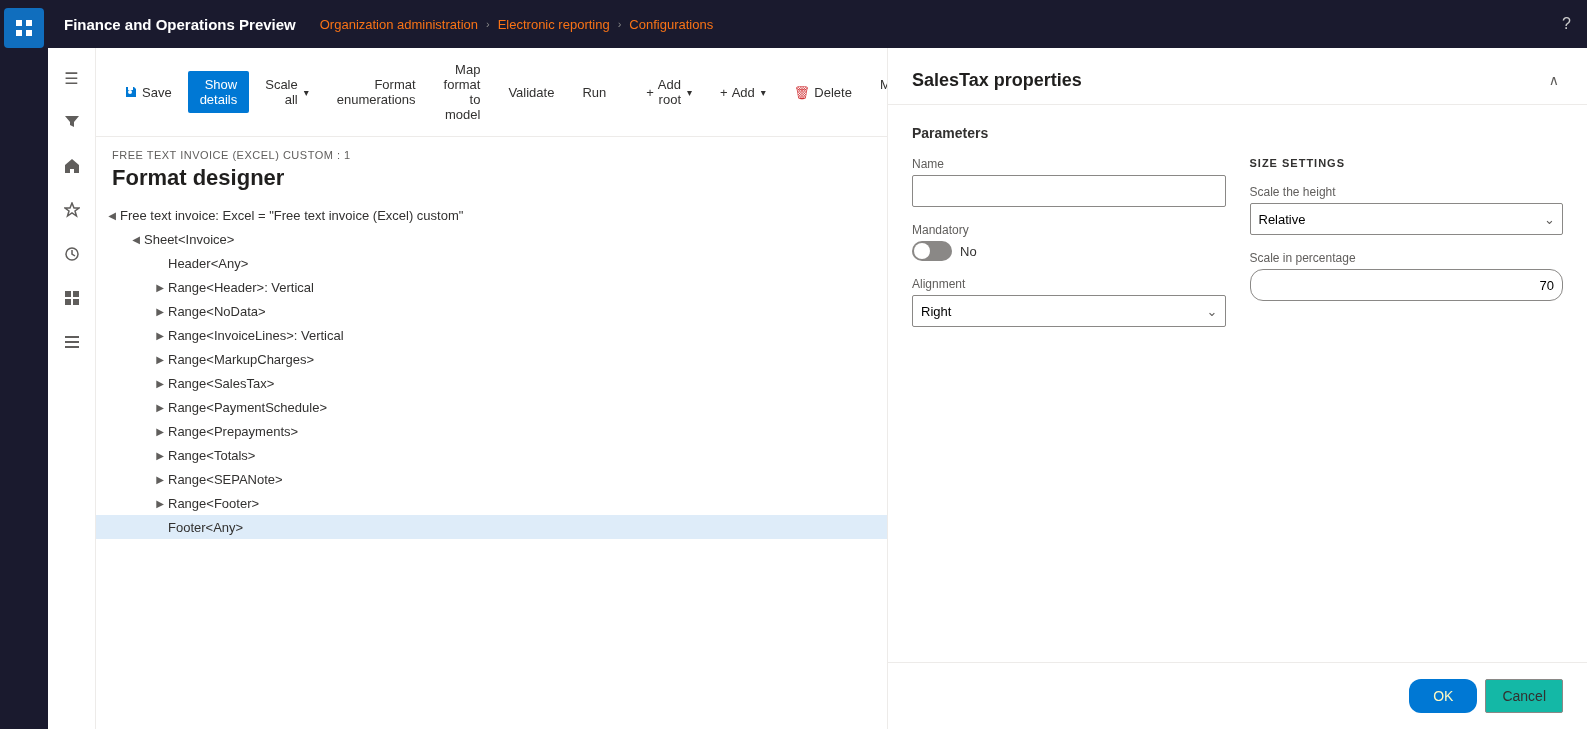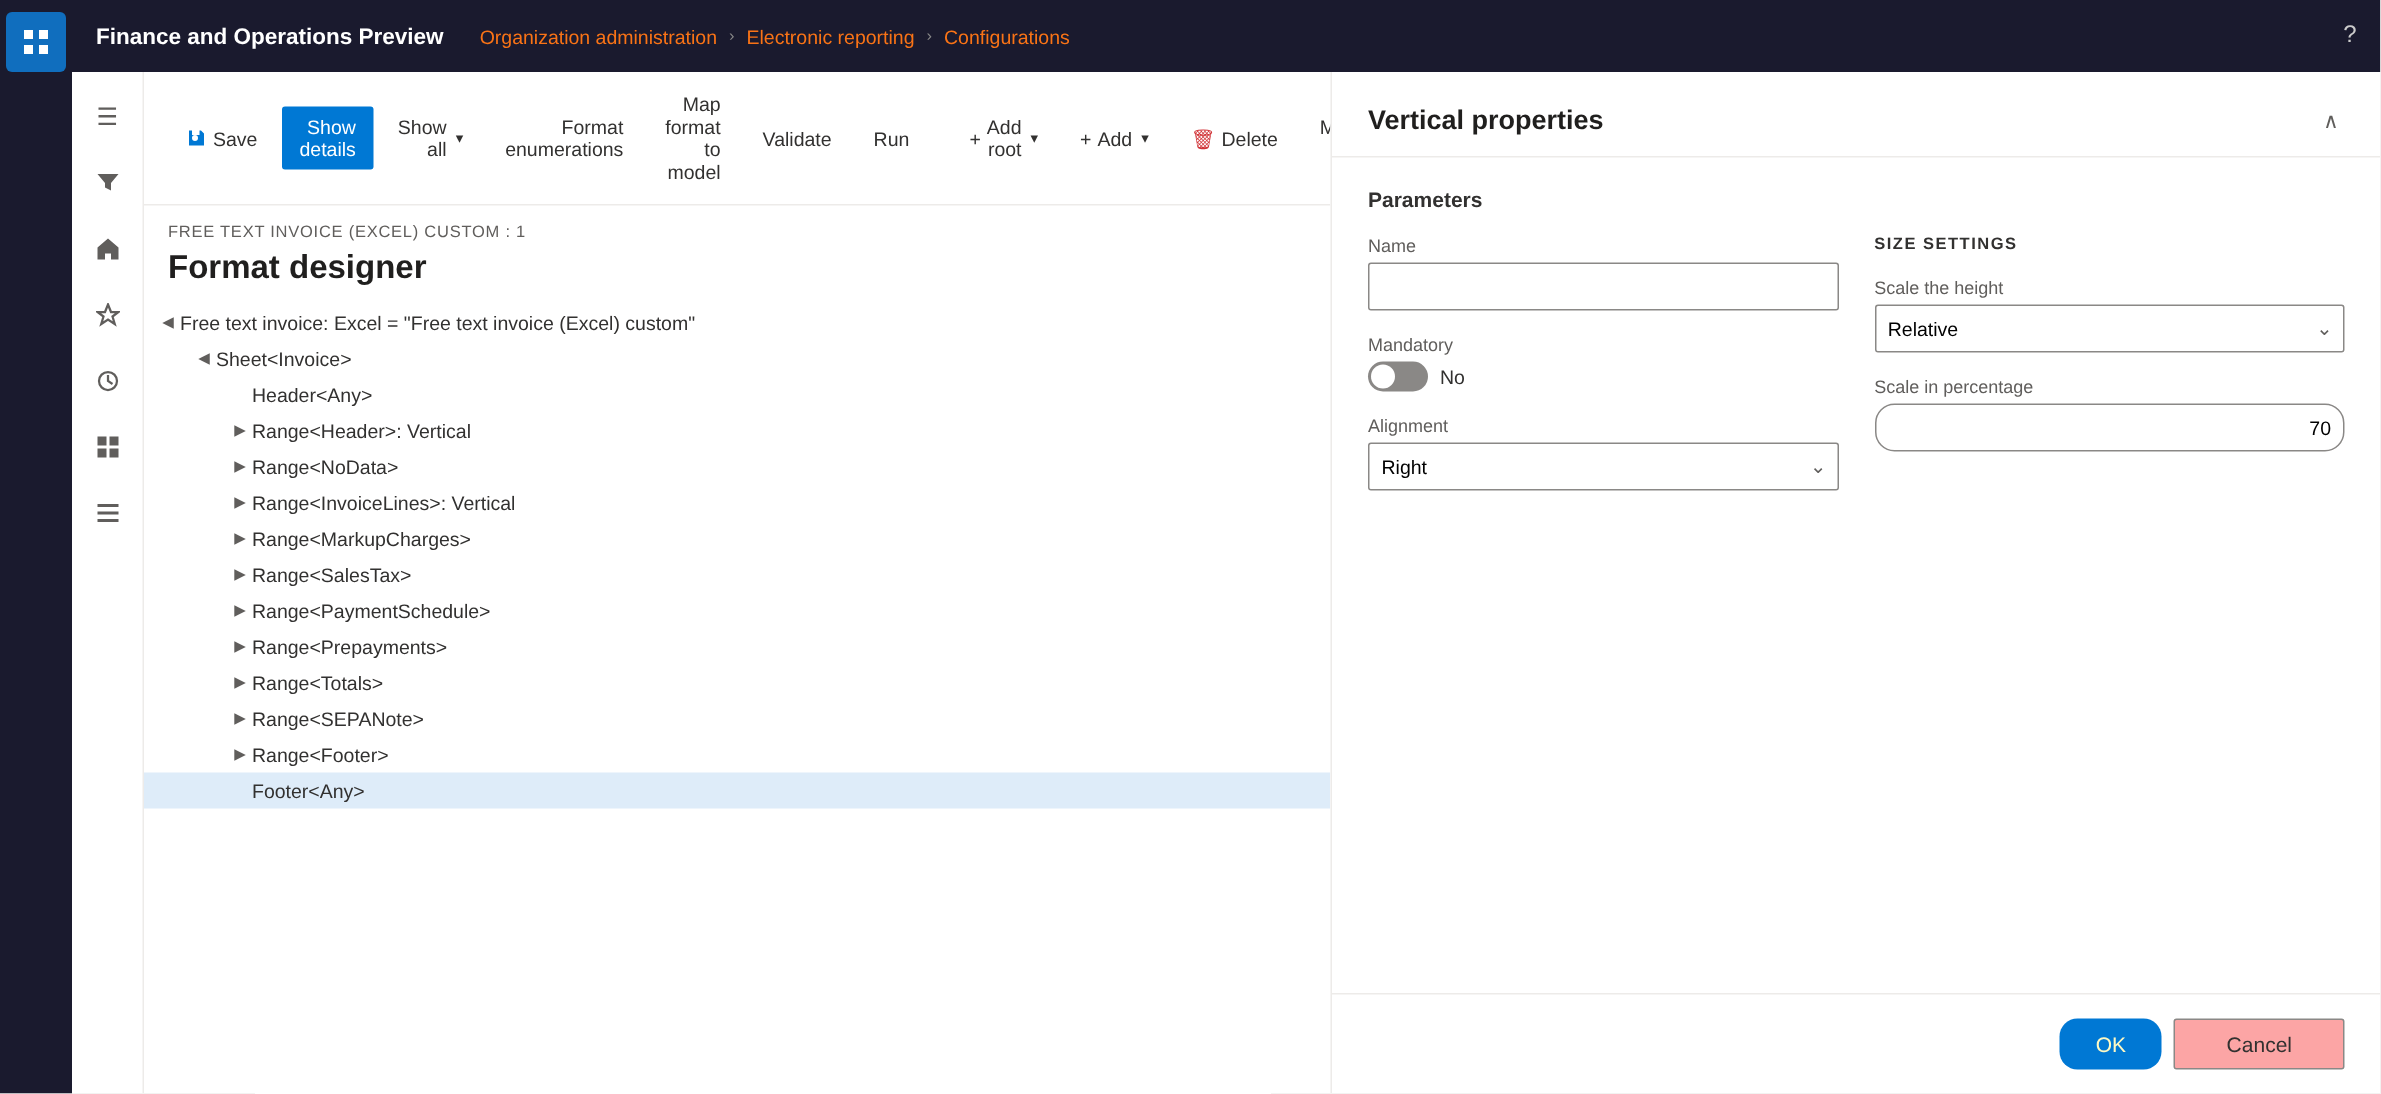--- a/index.html
+++ b/index.html
@@ -316,24 +316,24 @@
     .panel-footer .btn-ok {
       background: #0078d4;
       color: #fef9c3;
       border: none;
       padding: 8px 24px;
       font-size: 14px;
       border-radius: 12px;
       cursor: pointer;
     }
     .panel-footer .btn-cancel {
-      background: #fca5a5;
+      background: #14b8a6;
       color: #323130;
       border: 1px solid #8a8886;
-      padding: 8px 34px;
+      padding: 8px 16px;
       font-size: 14px;
       border-radius: 2px;
       cursor: pointer;
     }
   </style>
 </head>
 <body>
 
 <div class="left-nav">
   <div class="nav-icon apps">
@@ -408,21 +408,21 @@
         <button class="btn">
           <svg width="14" height="14" viewBox="0 0 14 14" fill="#0078d4">
               <path d="M2 2h8l2 2v8H2V2zm4 7a2 2 0 100-4 2 2 0 000 4zM4 2v3h5V2H4z"></path>
             </svg>
           <span>Save</span>
         </button>
         <button class="btn primary">
           <span>Show details</span>
         </button>
         <button class="btn btn-with-arrow">
-          <span>Show all</span>
+          <span>Scale all</span>
           <span class="arrow">▾</span>
         </button>
         <button class="btn">
           <span>Format enumerations</span>
         </button>
         <button class="btn">
           <span>Map format to model</span>
         </button>
         <button class="btn">
           <span>Validate</span>
@@ -524,21 +524,21 @@
 
         <div class="tree-item selected" style="padding-left: 56px;">
           <span class="expand-icon" style="visibility:hidden;">▶</span>
           <span class="item-text">Footer&lt;Any&gt;</span>
         </div>
       </div>
     </div>
 
     <div class="right-panel">
       <div class="panel-header">
-        <span class="panel-title">Vertical properties</span>
+        <span class="panel-title">SalesTax properties</span>
         <button class="collapse-btn">∧</button>
       </div>
 
       <div class="params-section">
         <div class="section-title">Parameters</div>
         <div class="params-grid">
 
           <div class="params-left">
             <div class="field-group">
               <label class="field-label">Name</label>

